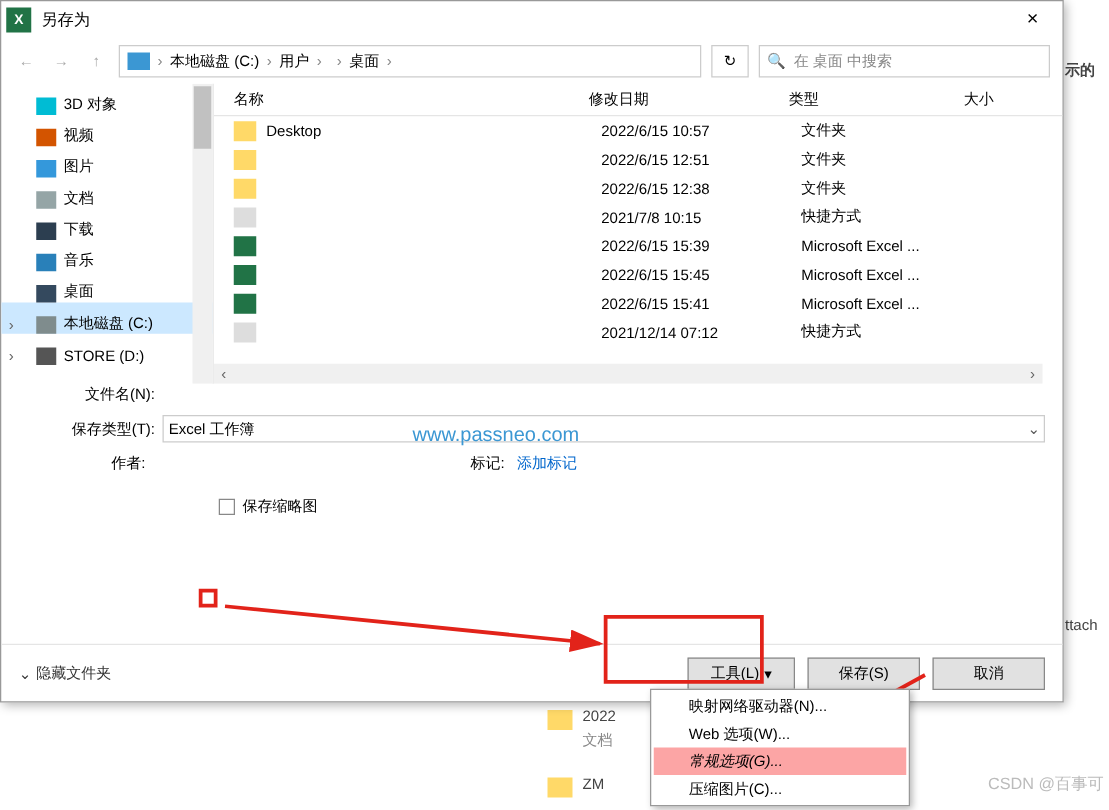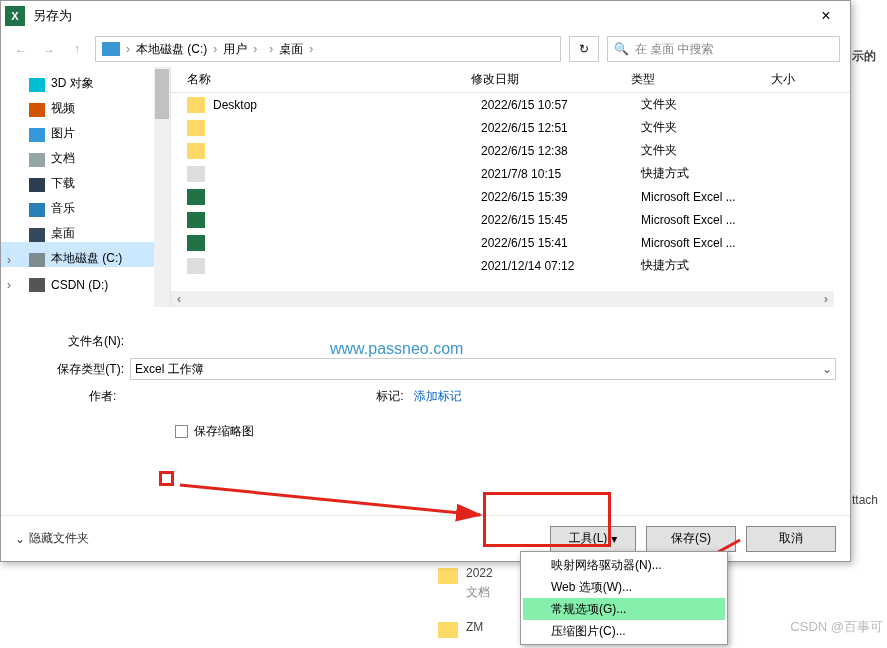--- a/index.html
+++ b/index.html
@@ -48,21 +48,21 @@
 .list-row { height: 23px; display: flex; align-items: center; }
 .list-row .fi { width: 18px; height: 16px; margin-left: 16px; margin-right: 8px; }
 .fi-folder { background: #ffd968; }
 .fi-excel { background: #217346; }
 .fi-link { background: #ddd; }
 .row-name { width: 268px; }
 .blurred { filter: blur(3px); color: #888; }
 .list-scroll-h { position: absolute; left: 0; bottom: 0; right: 16px; height: 16px; background: #f0f0f0; display: flex; align-items: center; }
 .list-scroll-h .arrow { width: 16px; text-align: center; color: #666; }
 .watermark { position: absolute; left: 330px; top: 340px; color: #3b97d3; font-size: 16px; pointer-events: none; z-index: 5;}
-.form-area { padding: 26px 14px 6px 14px; }
+.form-area { padding: 0 14px 6px 14px; }
 .form-row { display: flex; align-items: center; margin-bottom: 8px; }
 .form-label { width: 115px; text-align: right; padding-right: 6px; }
 .form-input { flex: 1; height: 22px; border: 1px solid #7a9fd4; padding: 0 4px; }
 .form-input.selected-text { background: #fff; }
 .sel-span { background: #0078d7; color: #fff; padding: 0 1px; }
 .form-combo { flex: 1; height: 22px; border: 1px solid #ccc; padding: 0 4px; display: flex; align-items: center; position: relative; }
 .combo-arrow { position: absolute; right: 3px; color: #555; }
 .meta-row { display: flex; padding-left: 74px; gap: 40px; margin-top: 4px; text-align: right; }
 .meta-item { display: flex; gap: 10px; }
 .meta-link { color: #0066cc; }
@@ -71,21 +71,21 @@
 .footer { position: absolute; left: 0; right: 0; bottom: 0; height: 46px; display: flex; align-items: center; padding: 0 14px; border-top: 1px solid #e5e5e5; }
 .footer .exp { color: #333; display: flex; align-items: center; gap: 4px; }
 .footer .spacer { flex: 1; }
 .btn-drop { width: 86px; height: 26px; border: 1px solid #888; background: #e1e1e1; display: flex; align-items: center; justify-content: center; gap: 4px; cursor: pointer; }
 .btn { width: 90px; height: 26px; border: 1px solid #888; background: #e1e1e1; display: flex; align-items: center; justify-content: center; margin-left: 10px; cursor: pointer; }
 .highlight-box { position: absolute; border: 3px solid #e2231a; pointer-events: none; }
 .hb1 { left: 159px; top: 471px; width: 15px; height: 15px; }
 .hb2 { left: 483px; top: 492px; width: 128px; height: 55px; }
 .tools-menu { position: absolute; left: 520px; top: 551px; width: 208px; border: 1px solid #999; background: #fff; box-shadow: 2px 2px 6px rgba(0,0,0,0.3); padding: 2px; z-index: 10; }
 .menu-item { height: 22px; display: flex; align-items: center; padding-left: 28px; cursor: pointer; }
-.menu-item.hover { background: #86efac; }
+.menu-item.hover { background: #fca5a5; font-style: italic; }
 .behind { position: absolute; z-index: -1; }
 .behind-folder { left: 438px; width: 20px; height: 16px; background: #ffd968; }
 .behind-text { position: absolute; color: #444; }
 .behind-right { position: absolute; right: 0; top: 32px; color: #444; width: 35px; }
 .arrow-svg { position: absolute; pointer-events: none; z-index: 6; }
 .csdn { position: absolute; right: 4px; bottom: 12px; color: #bbb; font-size: 13px; }
 </style>
 </head>
 <body>
 
@@ -162,21 +162,21 @@
           <span>桌面</span>
         </div>
         <div class="tree-item selected">
           <span class="chev-small">›</span>
           <span class="ti-icon ic-disk"></span>
           <span>本地磁盘 (C:)</span>
         </div>
         <div class="tree-item">
           <span class="chev-small">›</span>
           <span class="ti-icon ic-store"></span>
-          <span>CSDN (D:)</span>
+          <span>STORE (D:)</span>
         </div>
         <div class="tree-scroll">
           <div class="tree-thumb"></div>
         </div>
       </div>
     <div class="list">
       <div class="list-header">
         <div class="col-name">名称</div>
         <div class="col-date">修改日期</div>
         <div class="col-type">类型</div>

